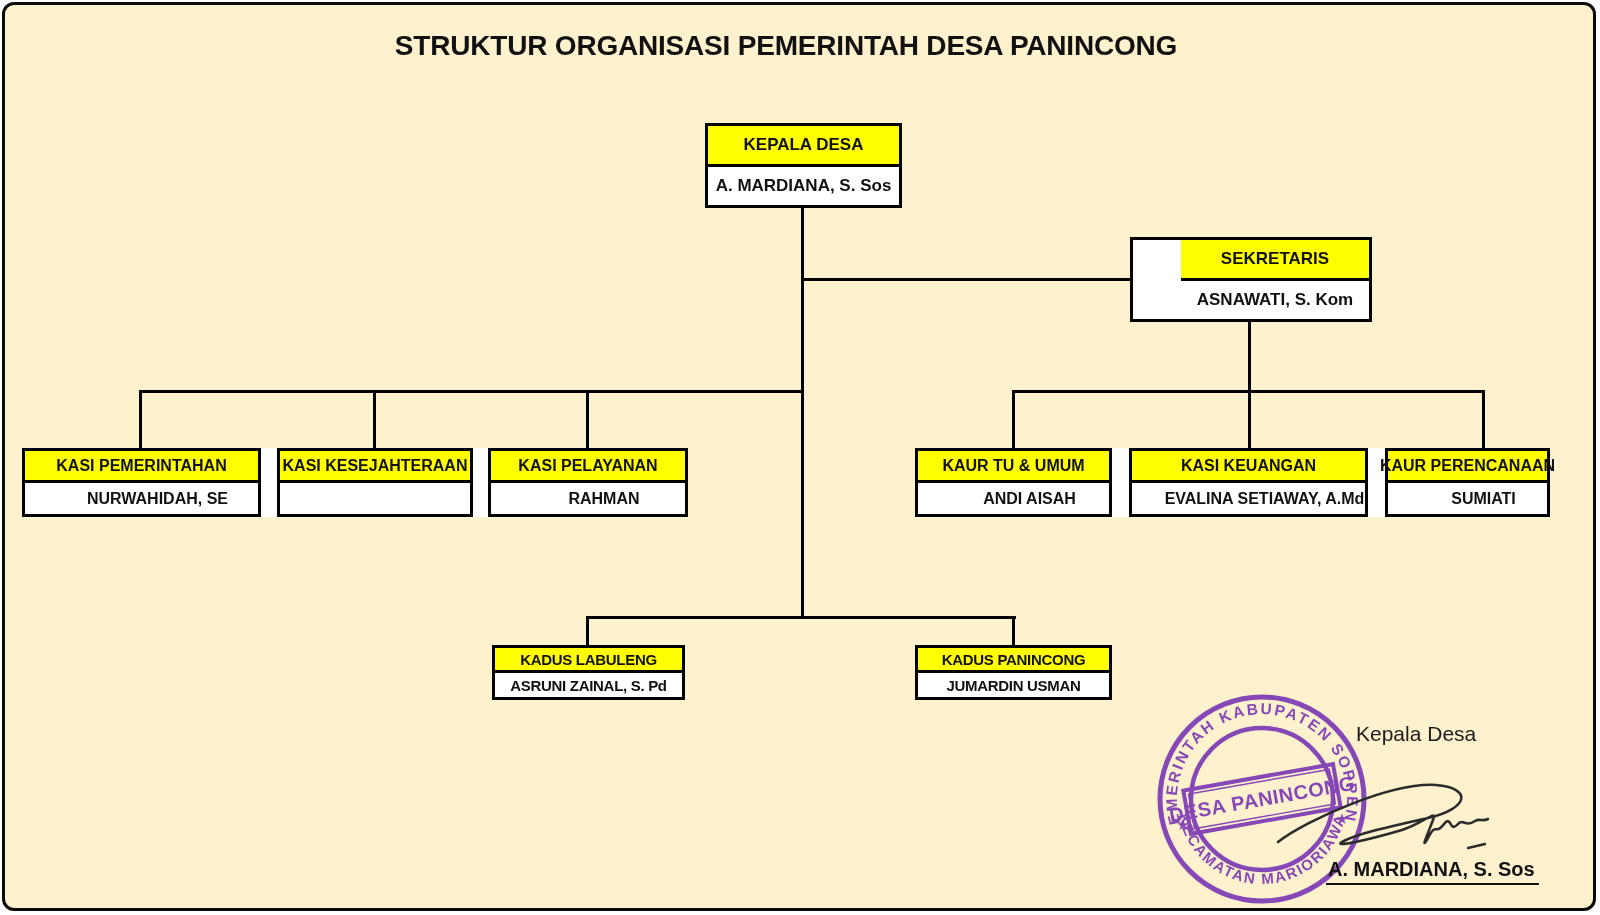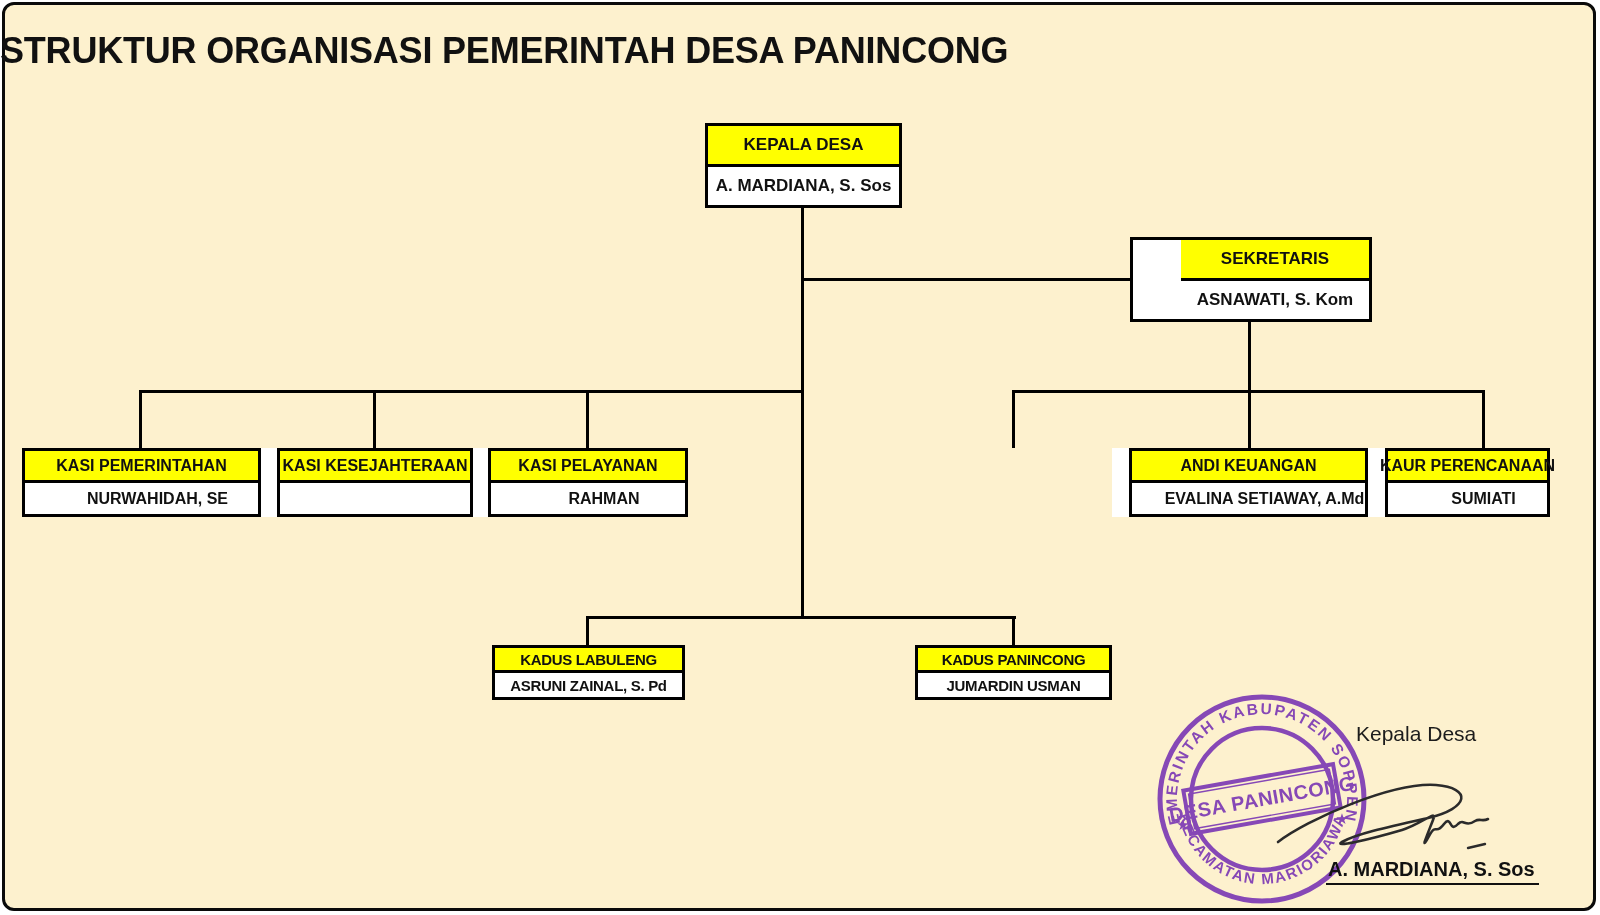--- a/index.html
+++ b/index.html
@@ -5,22 +5,22 @@
   html,body{margin:0;padding:0;background:#ffffff;}
   .canvas{
     position:relative;width:1600px;height:915px;overflow:hidden;
     font-family:"Liberation Sans",sans-serif;background:#ffffff;
   }
   .frame{
     position:absolute;left:2px;top:2px;right:4px;bottom:4px;
     background:#FDF1CE;border:3px solid #0a0a0a;border-radius:12px;
   }
   .title{
-    position:absolute;top:30px;left:0;width:1572px;
-    font-size:36px;font-weight:bold;color:#111;letter-spacing:-0.2px;
+    position:absolute;top:30px;left:0;width:1572px;text-align:center;
+    font-size:28px;font-weight:bold;color:#111;letter-spacing:-0.2px;
   }
   .gap{position:absolute;background:#ffffff;}
   .line{position:absolute;background:#000000;}
   .org-box{
     position:absolute;border:3px solid #000;background:#ffffff;
     box-sizing:border-box;display:flex;flex-direction:column;
   }
   .org-box .hd{
     background:#FFFF00;border-bottom:3px solid #000;
     display:flex;align-items:center;justify-content:center;
@@ -94,23 +94,27 @@
 
   <div class="org-box size-md" style="left:277px;top:448px;width:196px;">
     <div class="hd">KASI KESEJAHTERAAN</div>
   </div>
 
   <div class="org-box size-md" style="left:488px;top:448px;width:200px;">
     <div class="hd">KASI PELAYANAN</div>
     <div class="nm">RAHMAN</div>
   </div>
 
+  <div class="org-box size-md" style="left:915px;top:448px;width:197px;">
+    <div class="hd">KAUR TU &amp; UMUM</div>
+    <div class="nm">ANDI AISAH</div>
+  </div>
 
   <div class="org-box size-md" style="left:1129px;top:448px;width:239px;">
-    <div class="hd">ANDI KEUANGAN</div>
+    <div class="hd">KASI KEUANGAN</div>
     <div class="nm">EVALINA SETIAWAY, A.Md</div>
   </div>
 
   <div class="org-box size-md" style="left:1385px;top:448px;width:165px;">
     <div class="hd">KAUR PERENCANAAN</div>
     <div class="nm">SUMIATI</div>
   </div>
 
   <div class="org-box size-sm" style="left:492px;top:645px;width:193px;">
     <div class="hd">KADUS LABULENG</div>

